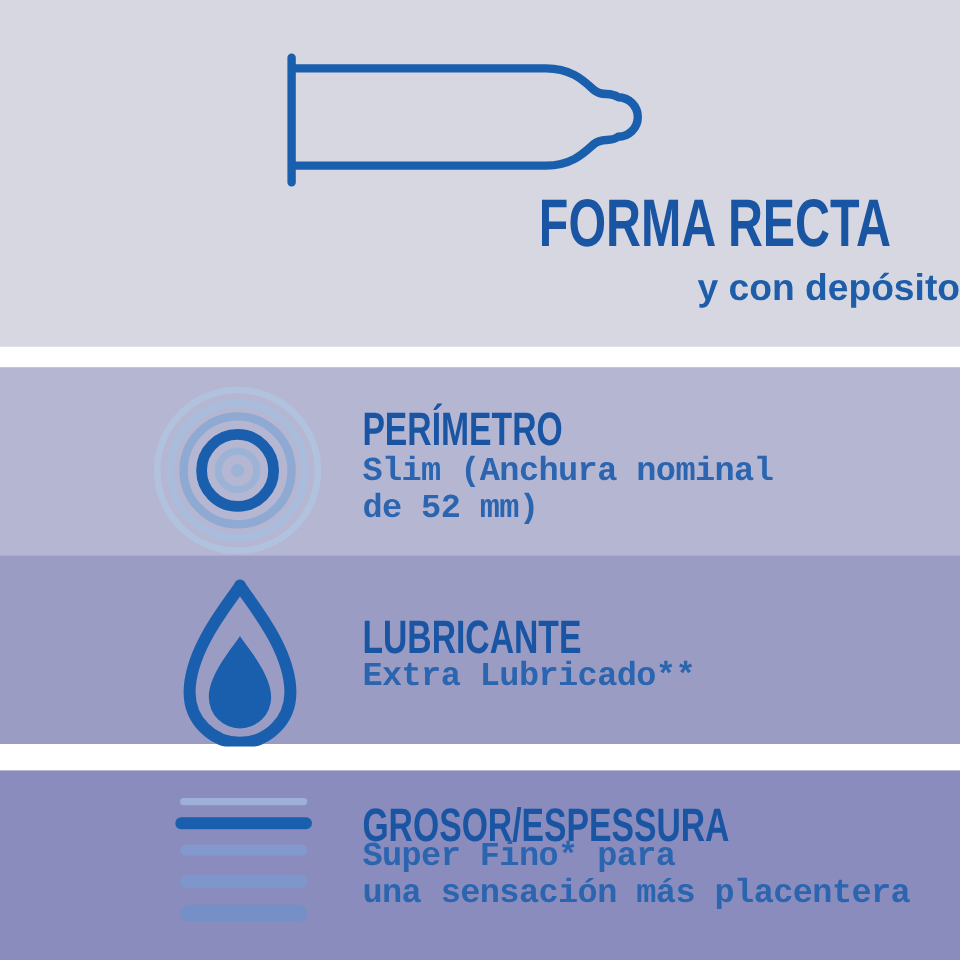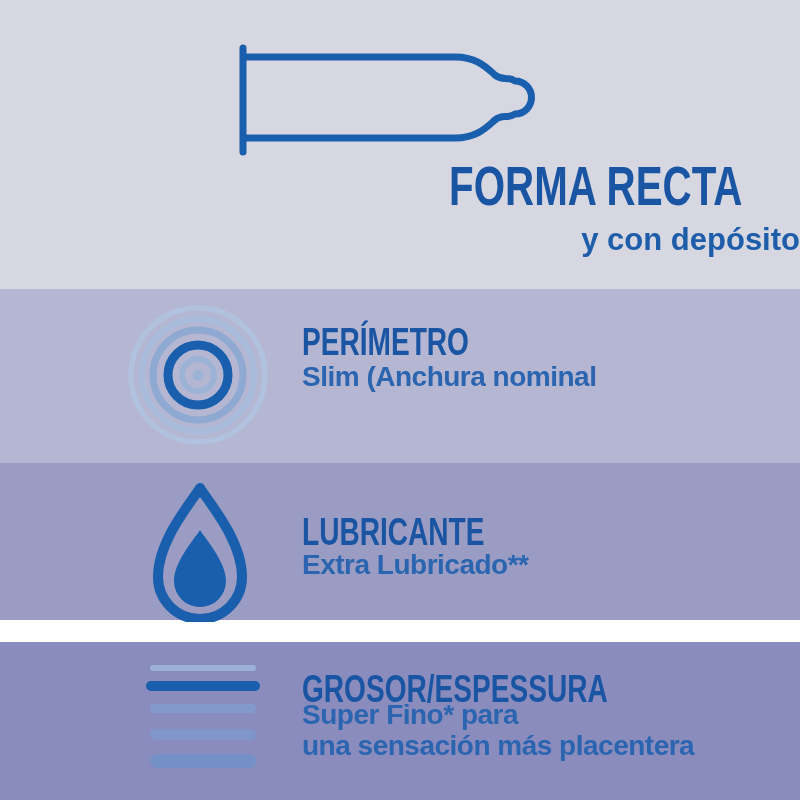--- a/index.html
+++ b/index.html
@@ -15,21 +15,21 @@
   *{margin:0;padding:0;box-sizing:border-box;}
   html,body{background:#fff;}
   .canvas{
     position:relative;
     width:800px;height:800px;
     overflow:hidden;
     font-family:"Liberation Sans", sans-serif;
   }
   .band{position:absolute;left:0;width:800px;}
   .band1{top:0;height:289px;background:var(--band1);}
-  .band2{top:289px;height:174px;background:var(--band2);}
+  .band2{top:306px;height:174px;background:var(--band2);}
   .band3{top:463px;height:157px;background:var(--band3);}
   .band4{top:642px;height:158px;background:var(--band4);}
 
   .hero-icon{position:absolute;left:235px;top:44px;}
   .hero-title{
     position:absolute;left:0;top:158px;width:800px;
     text-align:right;
     font-size:56px;line-height:56px;font-weight:bold;
     color:var(--heading);
     letter-spacing:0px;
@@ -51,21 +51,21 @@
   .feat-heading{
     position:absolute;left:302px;
     font-size:39px;line-height:39px;font-weight:bold;
     color:var(--heading);white-space:nowrap;
   }
   .feat-heading .squeeze{display:inline-block;transform:scaleX(0.72);transform-origin:0 50%;white-space:nowrap;}
   .feat-body{
     position:absolute;left:302px;
     font-size:28px;line-height:31px;font-weight:bold;
     letter-spacing:-0.5px;
-    color:var(--body);white-space:nowrap;
+    color:var(--body);white-space:nowrap;font-family:Liberation Mono, monospace;
   }
   .h2-pos{top:33px;}
   .b2-pos{top:72px;}
   .h3-pos{top:49px;}
   .b3-pos{top:86px;}
   .h4-pos{top:27px;}
   .b4-pos{top:57px;}
 
   .footnote{
     position:absolute;right:6px;top:135px;
@@ -100,20 +100,21 @@
       <circle cx="75" cy="75" r="45" stroke-width="7" stroke="#8ea9d2"></circle>
       <circle cx="75" cy="75" r="30" stroke-width="9" stroke="#1a5fae"></circle>
       <circle cx="75" cy="75" r="16" stroke-width="6" stroke="#9db3d6"></circle>
       <circle cx="75" cy="75" r="5.5" stroke="none" fill="#9db3d6"></circle>
     </svg>
     <div class="feat-heading h2-pos">
       <span class="squeeze">PERÍMETRO</span>
     </div>
     <div class="feat-body b2-pos">
       <div>Slim (Anchura nominal</div>
+      <div>de 52 mm)</div>
     </div>
   </div>
 
   <div class="band band3">
     <svg class="feat-icon drop-icon" width="104" height="140" viewBox="0 0 104 140" fill="none">
       <path d="M 52 6 C 58 17 94 57 94 95 A 42 42 0 1 1 10 95 C 10 57 46 17 52 6 Z" stroke-width="10" stroke-linejoin="round" stroke="#1a5fae"></path>
       <path d="M 52 48 C 56 55 78 79 78 99 A 26 26 0 1 1 26 99 C 26 79 48 55 52 48 Z" stroke="none" fill="#1a5fae"></path>
     </svg>
     <div class="feat-heading h3-pos">
       <span class="squeeze">LUBRICANTE</span>

